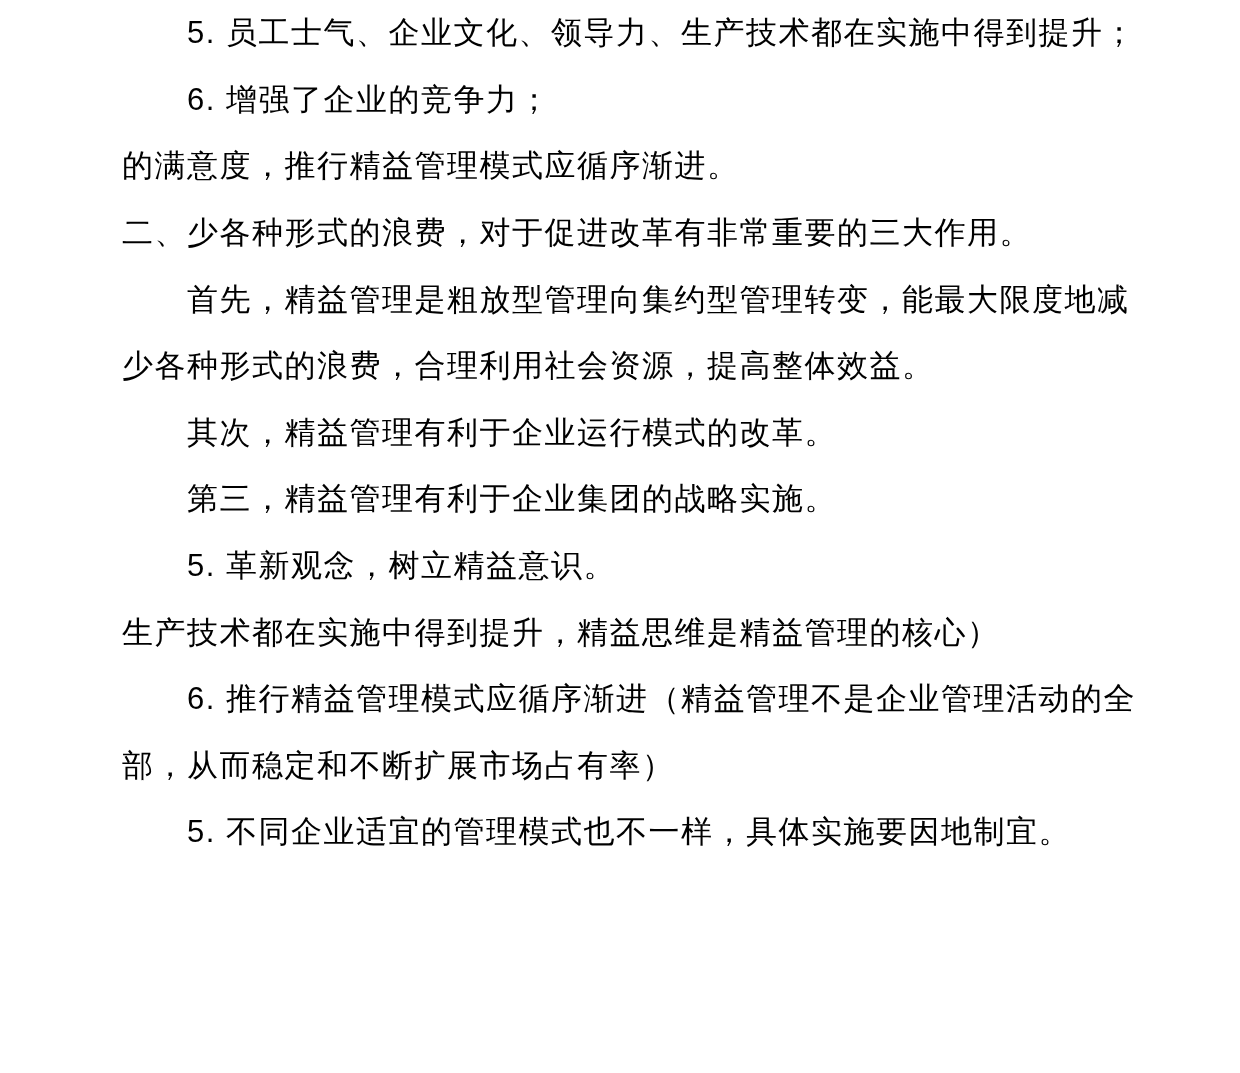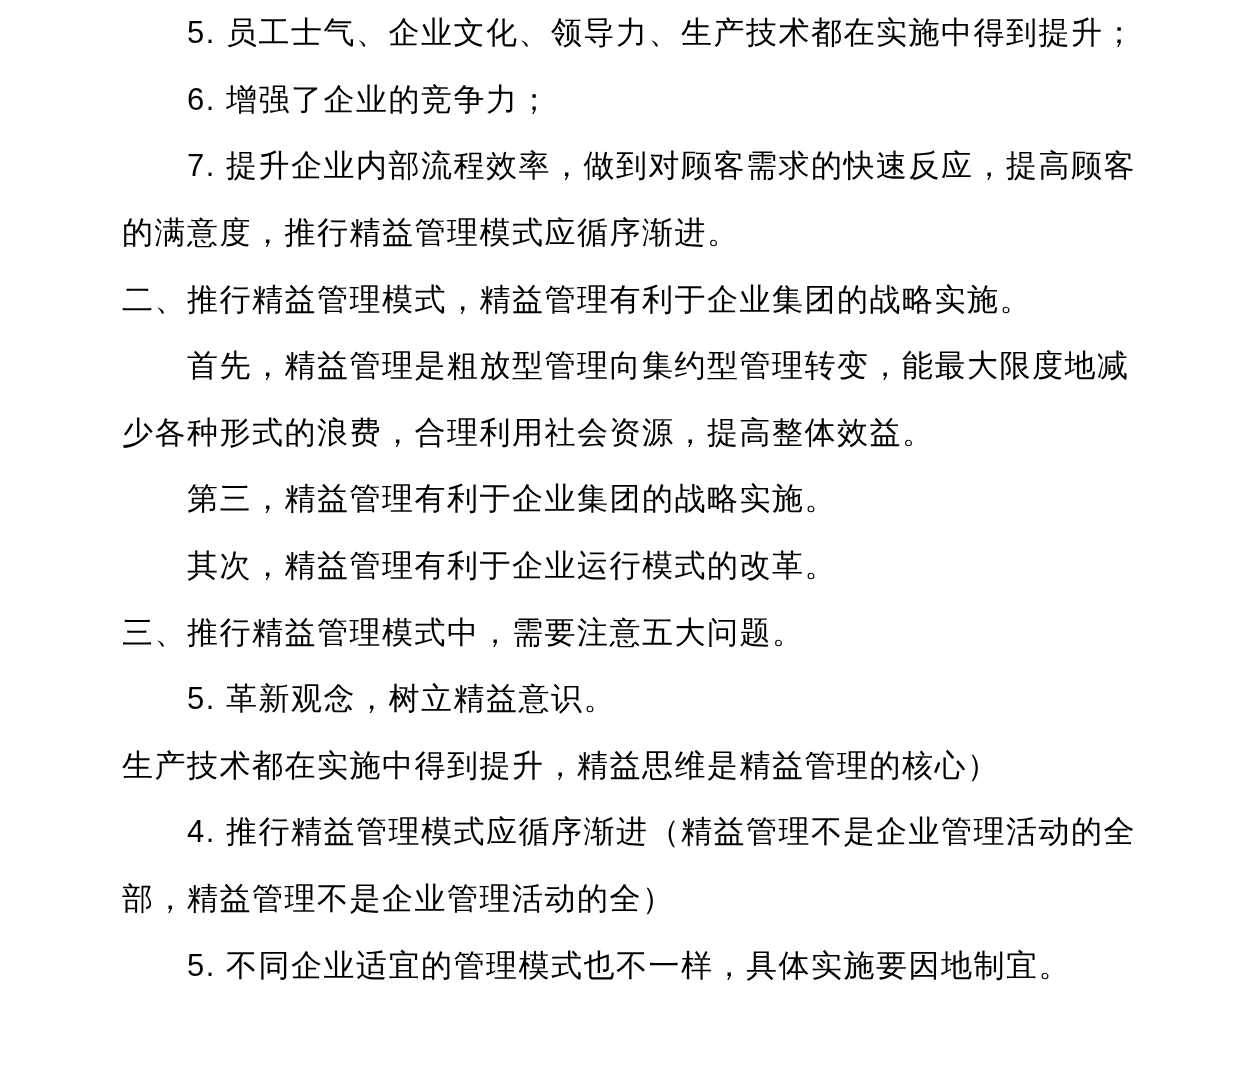--- a/index.html
+++ b/index.html
@@ -37,27 +37,25 @@
     padding-left: 65px;
   }
 </style>
 </head>
 <body>
 
 <div class="page">
   <div class="content">
     <div class="line indent">5. 员工士气、企业文化、领导力、生产技术都在实施中得到提升；</div>
     <div class="line indent">6. 增强了企业的竞争力；</div>
-    <div class="line indent">7. 提升企业内部流程效率，做到对顾客需求的快速反应，提高顾客</div>
     <div class="line">的满意度，推行精益管理模式应循序渐进。</div>
-    <div class="line">二、推行精益管理模式，精益管理有利于企业集团的战略实施。</div>
+    <div class="line">二、少各种形式的浪费，对于促进改革有非常重要的三大作用。</div>
     <div class="line indent">首先，精益管理是粗放型管理向集约型管理转变，能最大限度地减</div>
     <div class="line">少各种形式的浪费，合理利用社会资源，提高整体效益。</div>
+    <div class="line indent">其次，精益管理有利于企业运行模式的改革。</div>
     <div class="line indent">第三，精益管理有利于企业集团的战略实施。</div>
-    <div class="line indent">其次，精益管理有利于企业运行模式的改革。</div>
-    <div class="line">三、推行精益管理模式中，需要注意五大问题。</div>
     <div class="line indent">5. 革新观念，树立精益意识。</div>
     <div class="line">生产技术都在实施中得到提升，精益思维是精益管理的核心）</div>
-    <div class="line indent">4. 推行精益管理模式应循序渐进（精益管理不是企业管理活动的全</div>
-    <div class="line">部，精益管理不是企业管理活动的全）</div>
+    <div class="line indent">6. 推行精益管理模式应循序渐进（精益管理不是企业管理活动的全</div>
+    <div class="line">部，从而稳定和不断扩展市场占有率）</div>
     <div class="line indent">5. 不同企业适宜的管理模式也不一样，具体实施要因地制宜。</div>
   </div>
 </div>
 
 </body></html>

